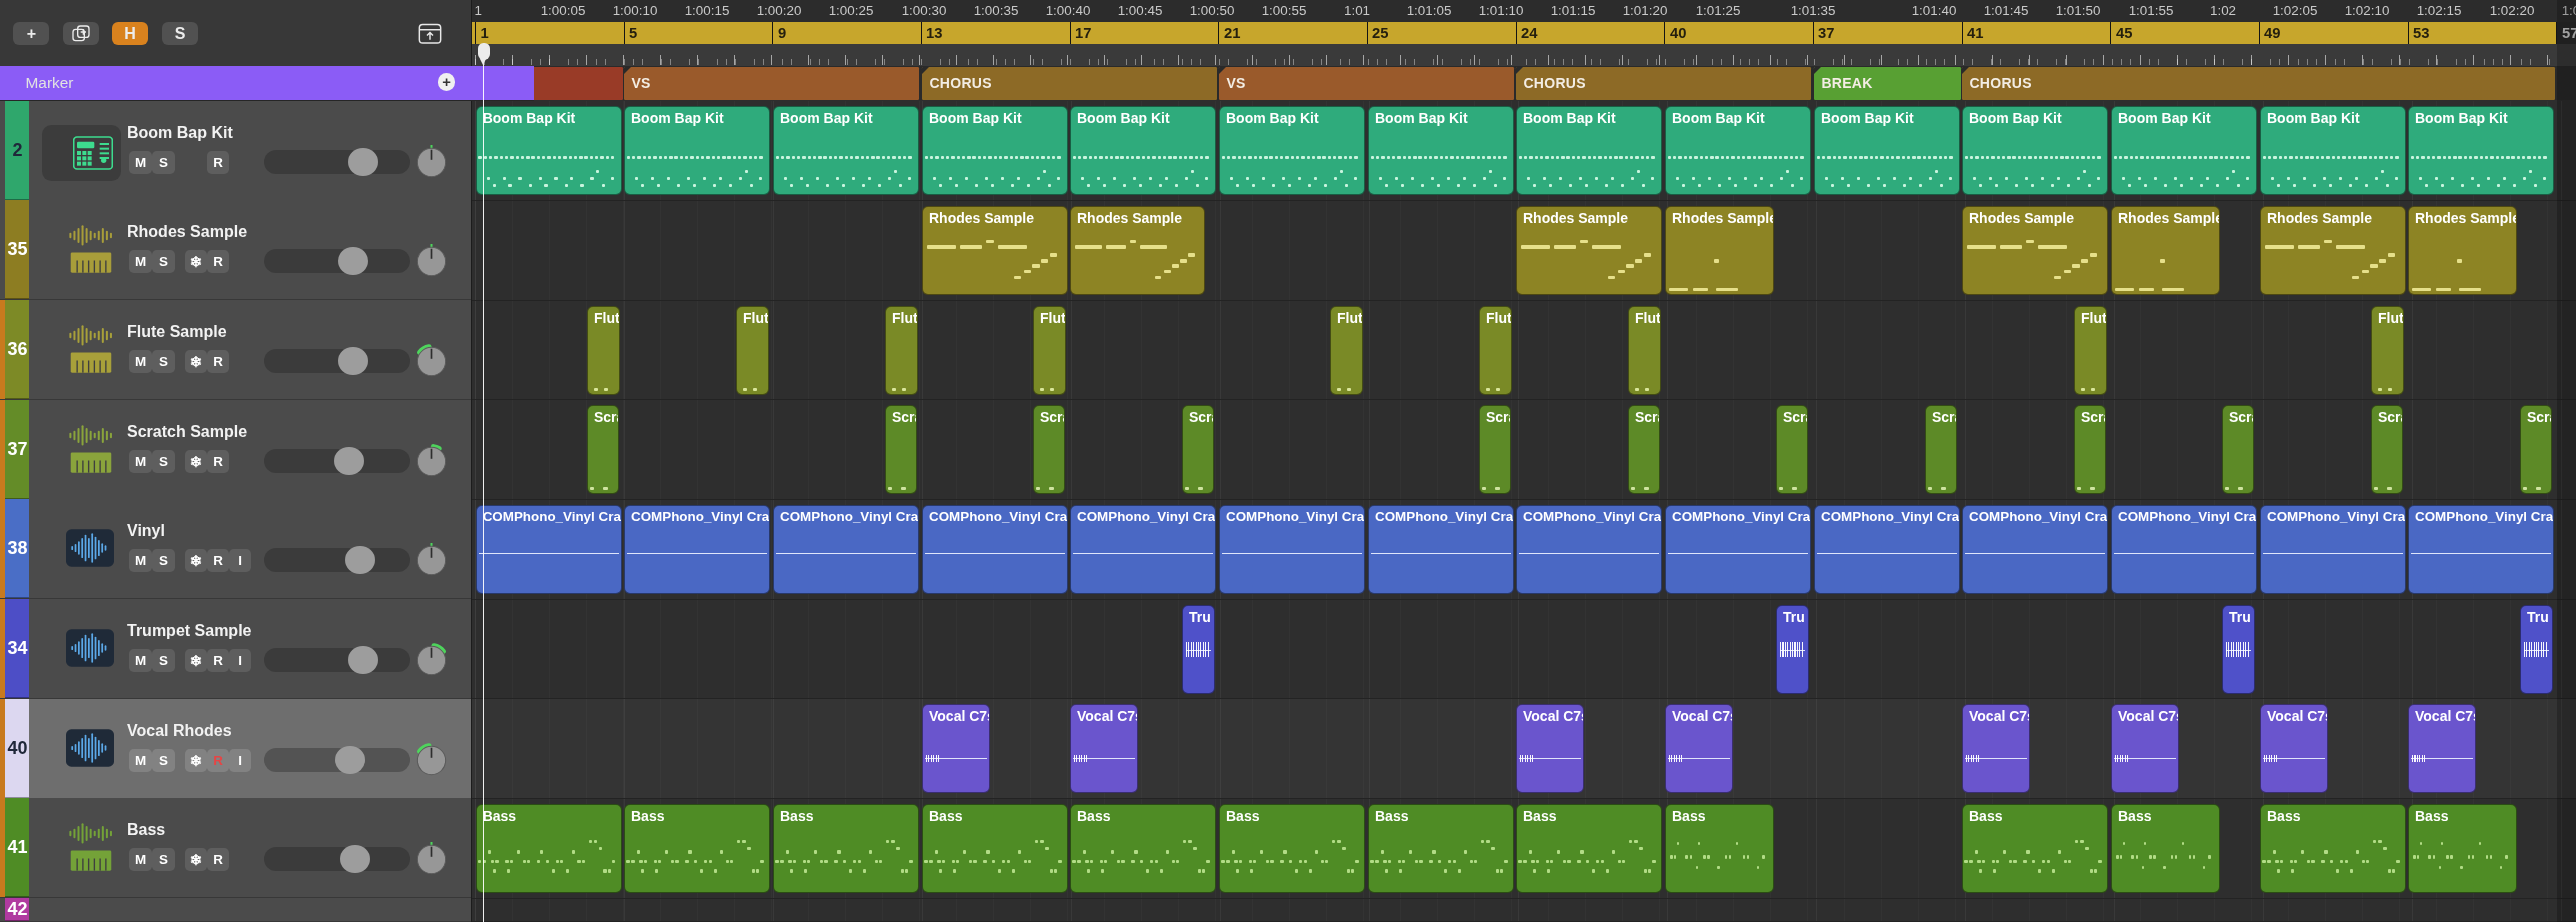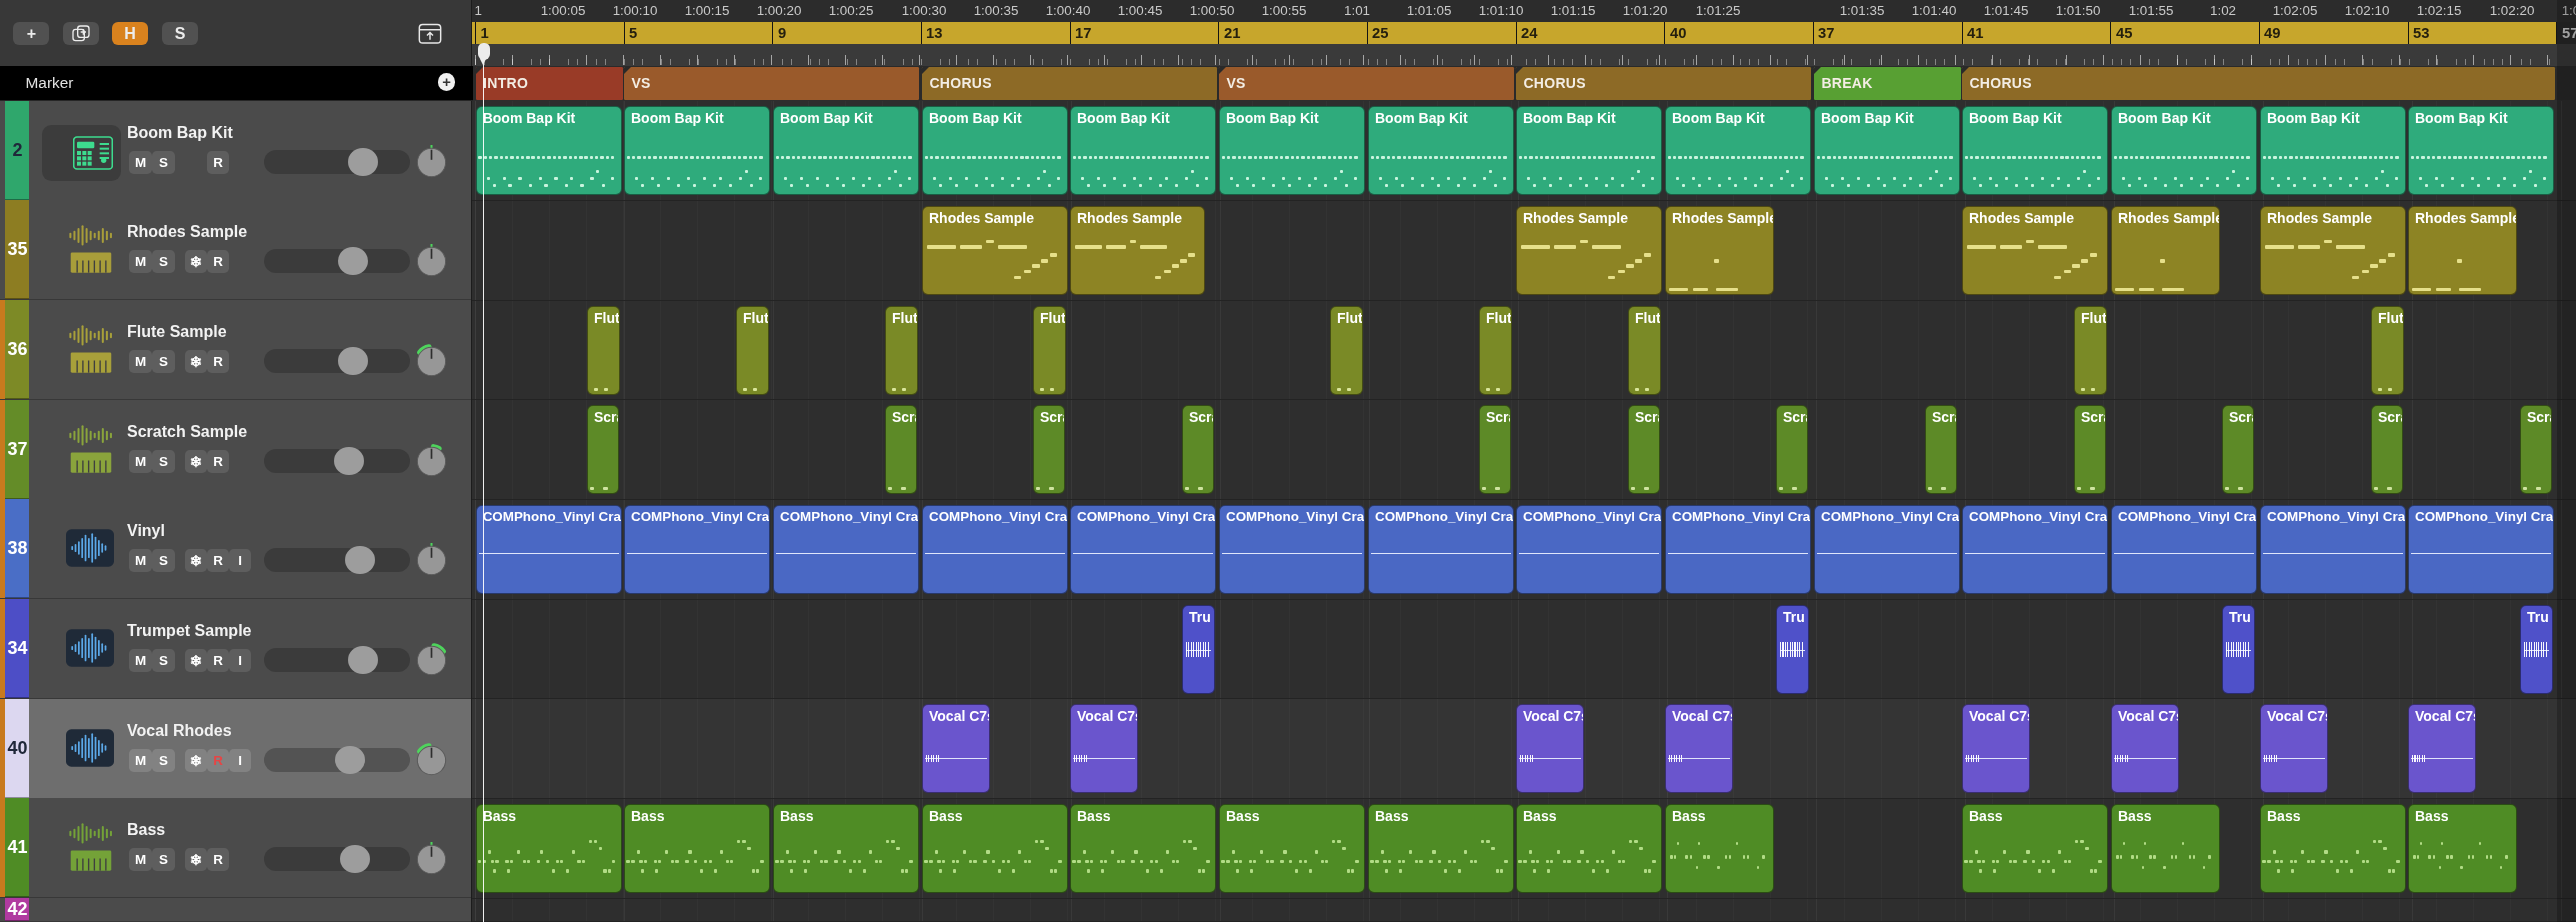--- a/index.html
+++ b/index.html
@@ -4,21 +4,21 @@
 <style>
   html,body{margin:0;padding:0;background:#1a1a1a;}
   #app{position:relative;width:2576px;height:922px;overflow:hidden;
        font-family:"Liberation Sans",sans-serif;background:#2e2e2e;-webkit-font-smoothing:antialiased;}
   
   #left-panel{position:absolute;left:0;top:0;width:471px;height:922px;background:#3f3f3f;border-right:1.3px solid #1c1c1c;z-index:5;}
   #toolbar{position:absolute;left:0;top:0;width:471px;height:66px;background:#383838;border-bottom:0.7px solid #2a2a2a;}
   .tbtn{position:absolute;top:22px;height:23px;width:36px;background:#515151;border-radius:6px;
         color:#ececec;font-size:16px;font-weight:bold;display:flex;align-items:center;justify-content:center;}
   .tbtn.active{background:#d9821e;}
-  #marker-row{position:absolute;left:0;top:66px;width:473px;height:34px;background:#000000;border-bottom:0.7px solid #262626;}
+  #marker-row{position:absolute;left:0;top:66px;width:534px;height:34px;background:#8b5cf6;border-bottom:0.7px solid #262626;}
   #marker-row .mlabel{position:absolute;left:25.5px;top:8px;font-size:15.4px;color:#e2e2e2;}
   #marker-plus{position:absolute;left:438px;top:7.4px;width:17.4px;height:17.4px;border-radius:50%;background:#f0f0f0;
                color:#333;font-size:14.8px;font-weight:bold;display:flex;align-items:center;justify-content:center;line-height:0;}
   .hrow{position:absolute;left:0;width:471px;background:#4b4b4b;border-bottom:1.3px solid #383838;box-sizing:border-box;}
   .hrow.sel{background:#6e6e6e;}
   .gutter{position:absolute;left:0;top:0;width:5.4px;height:100%;}
   .numstrip{position:absolute;left:5.4px;top:0;width:24px;height:100%;display:flex;align-items:center;justify-content:center;
             font-size:18px;font-weight:bold;color:#fff;border-bottom:0.7px solid rgba(0,0,0,.35);box-sizing:border-box;}
   .tname{position:absolute;left:127px;top:23px;font-size:16px;font-weight:bold;color:#f2f2f2;white-space:nowrap;}
   .sbtn{position:absolute;top:50px;height:23px;background:#5e5e5e;border-radius:4.7px;color:#fff;
@@ -1742,21 +1742,21 @@
         <div class="tlab" style="left: 669px; transform: translateX(-50%);">1:00:45</div>
         <div class="tlab" style="left: 741px; transform: translateX(-50%);">1:00:50</div>
         <div class="tlab" style="left: 813px; transform: translateX(-50%);">1:00:55</div>
         <div class="tlab" style="left: 886px; transform: translateX(-50%);">1:01</div>
         <div class="tlab" style="left: 958px; transform: translateX(-50%);">1:01:05</div>
         <div class="tlab" style="left: 1030px; transform: translateX(-50%);">1:01:10</div>
         <div class="tlab" style="left: 1102px; transform: translateX(-50%);">1:01:15</div>
         <div class="tlab" style="left: 1174px; transform: translateX(-50%);">1:01:20</div>
         <div class="tlab" style="left: 1247px; transform: translateX(-50%);">1:01:25</div>
         <div class="tlab" style="left: 1319px; transform: translateX(-50%); margin-top: 32px;">1:01:30</div>
-        <div class="tlab" style="left: 1391px; transform: translateX(-50%);">1:01:35</div>
+        <div class="tlab" style="left: 1342px; transform: translateX(-50%);">1:01:35</div>
         <div class="tlab" style="left: 1463px; transform: translateX(-50%);">1:01:40</div>
         <div class="tlab" style="left: 1535px; transform: translateX(-50%);">1:01:45</div>
         <div class="tlab" style="left: 1607px; transform: translateX(-50%);">1:01:50</div>
         <div class="tlab" style="left: 1680px; transform: translateX(-50%);">1:01:55</div>
         <div class="tlab" style="left: 1752px; transform: translateX(-50%);">1:02</div>
         <div class="tlab" style="left: 1824px; transform: translateX(-50%);">1:02:05</div>
         <div class="tlab" style="left: 1896px; transform: translateX(-50%);">1:02:10</div>
         <div class="tlab" style="left: 1968px; transform: translateX(-50%);">1:02:15</div>
         <div class="tlab" style="left: 2041px; transform: translateX(-50%);">1:02:20</div>
         <div class="tlab" style="left: 2113px; transform: translateX(-50%);">1:02:25</div>

